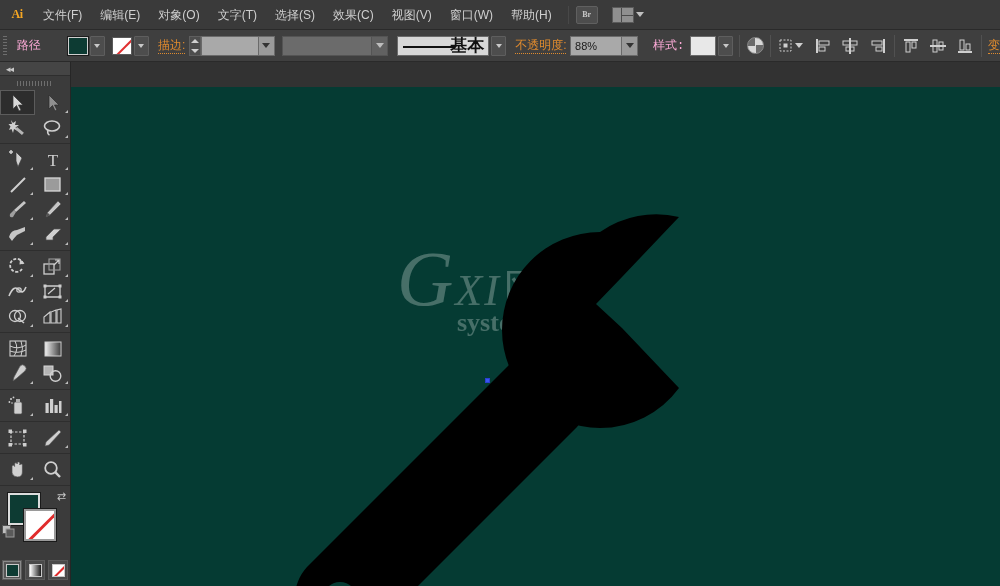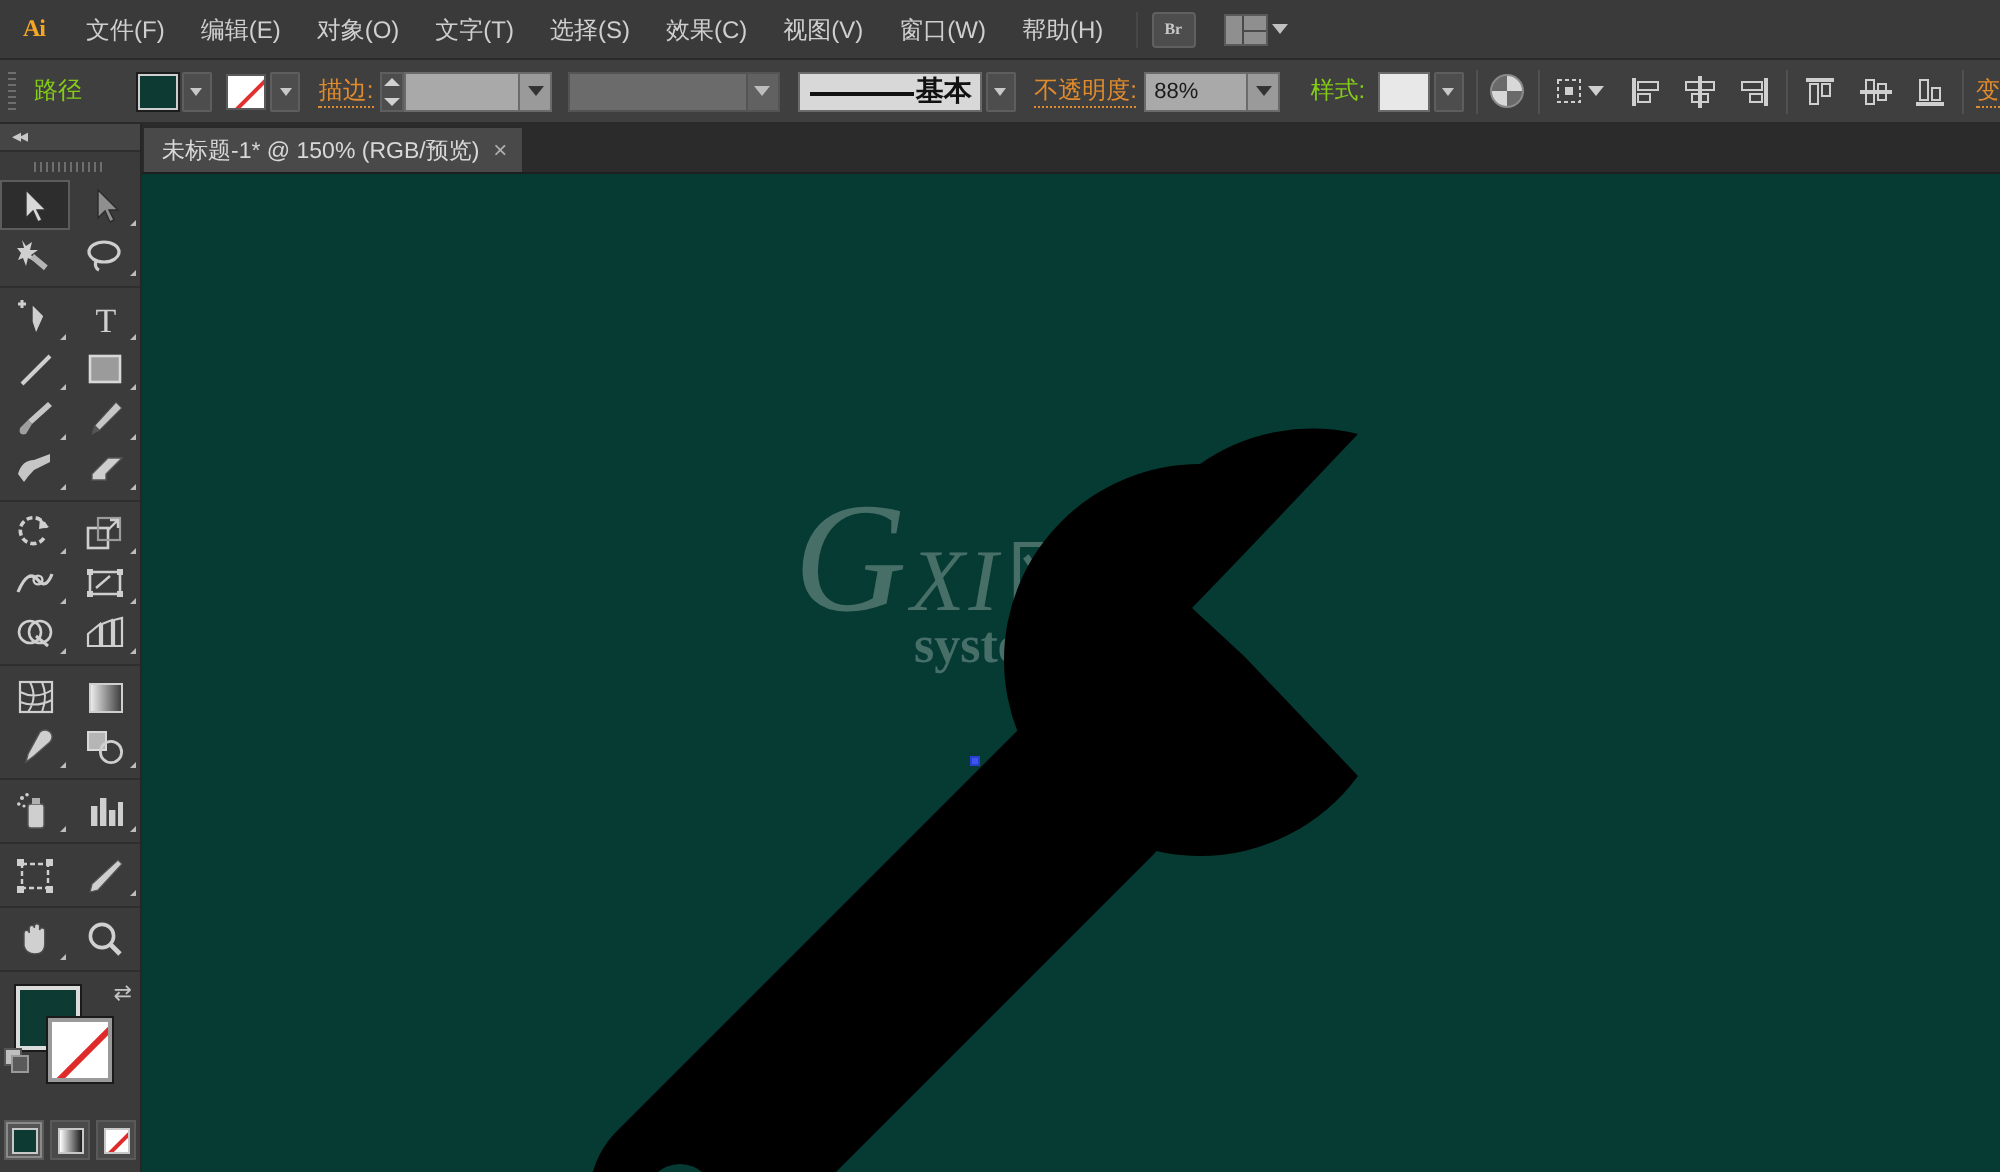--- a/index.html
+++ b/index.html
@@ -75,22 +75,23 @@
   }
   .cb-grip {
     width: 12px; height: 32px;
     display:flex; align-items:center; justify-content:center;
   }
   .cb-grip i {
     display:block; width:4px; height:20px;
     background: repeating-linear-gradient(to bottom,#6e6e6e 0 1px,#3f3f3f 1px 3px);
   }
   .cb-label {
-    font-size: 12px; color: #84cc16; padding: 0 6px;
+    font-size: 12px; color: #f9a8d4; padding: 0 6px;
     white-space: nowrap;
+    font-family: Liberation Mono, monospace;
   }
   .cb-label-orange {
     font-size: 12px; color: #e08b2e; white-space: nowrap;
     border-bottom: 1px dotted #e08b2e; line-height: 15px;
   }
   .sw-fill {
     width: 20px; height: 18px; background: #0d3b33;
     border: 1px solid #cfcfcf; outline: 1px solid #1d1d1d;
   }
   .sw-none {
@@ -140,21 +141,21 @@
     border-left:none;display:flex;align-items:center;justify-content:center;
   }
   .drop-btn-dark {
     width:16px;height:20px;background:#616161;border:1px solid #545454;
     border-left:none;display:flex;align-items:center;justify-content:center;
   }
   .brush-field {
     width: 92px; height: 20px; background:#d8d8d8;
     border:1px solid #6a6a6a; display:flex; align-items:center;
     justify-content:flex-end; padding-right:4px; position:relative;
-    font-size:14px; color:#111; font-weight:bold;
+    font-size:17px; color:#111; font-weight:bold;
   }
   .brush-field:before {
     content:''; position:absolute; left:5px; top:9px; width:52px;
     height:2px; background:#111;
   }
   .style-sw {
     width: 26px; height: 20px; background:#e8e8e8;
     border:1px solid #6a6a6a;
   }
   .circ-icon {
@@ -433,26 +434,20 @@
       <svg width="20" height="20" viewBox="0 0 20 20">
         <rect x="3" y="15" width="14" height="2" fill="#cfcfcf"></rect>
         <rect x="5" y="4" width="4" height="10" fill="none" stroke="#cfcfcf"></rect>
         <rect x="11" y="8" width="4" height="6" fill="none" stroke="#cfcfcf"></rect>
       </svg>
     </div>
     <div class="cb-divider"></div>
     <div class="cb-label-orange">变</div>
   </div>
 
-  <div class="tabbar">
-    <div class="tab">
-      <span>未标题-1* @ 150% (RGB/预览)</span>
-      <span class="tab-x">×</span>
-    </div>
-  </div>
 
   <div class="canvas">
 
     <div class="wm">
       <div class="wm-top">
         <span class="wm-g">G</span>
         <span class="wm-xi">XI</span>
         <span class="wm-cn">网</span>
       </div>
       <div class="wm-sub">system.com</div>

